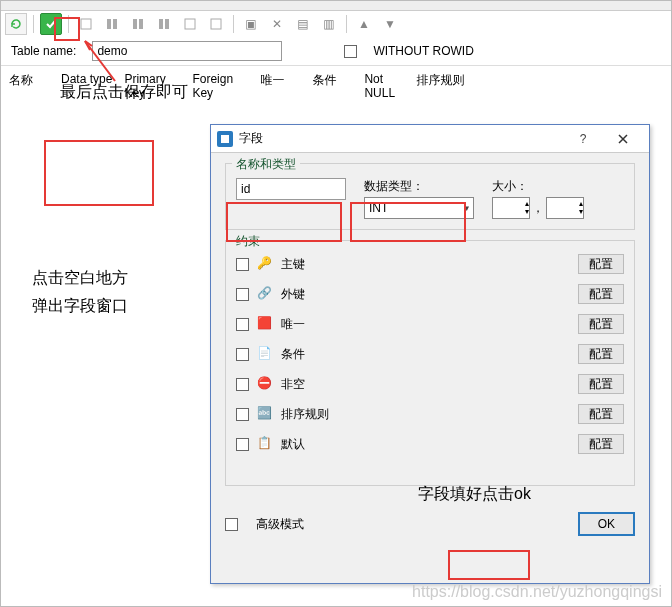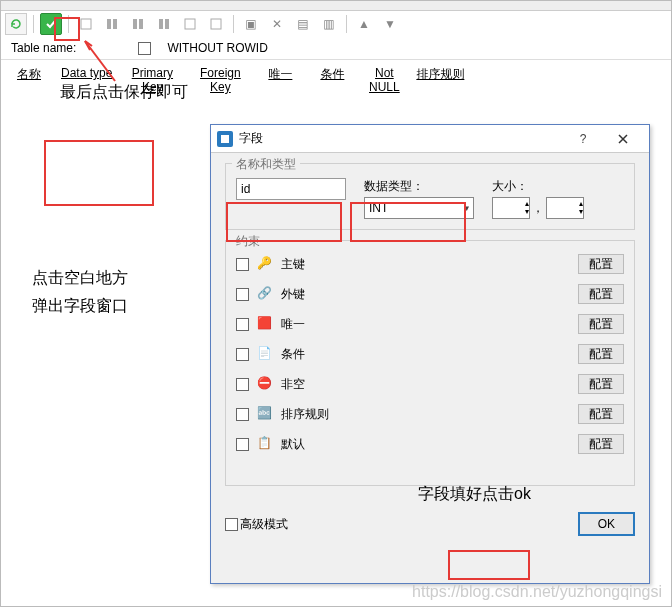--- a/index.html
+++ b/index.html
@@ -9,43 +9,43 @@
   .toolbar { display: flex; align-items: center; height: 26px; padding: 2px 4px; gap: 4px; }
   .tbtn { width: 22px; height: 22px; display: flex; align-items: center; justify-content: center; border: 1px solid transparent; color: #888; }
   .tbtn.framed { border: 1px solid #ccc; background: #f5f5f5; }
   .tbtn.green { background: #39b54a; border: 1px solid #2a8c37; color: #fff; border-radius: 2px; }
   .tbtn.green svg { stroke: #fff; }
   .tsep { width: 1px; height: 18px; background: #ccc; margin: 0 2px; }
   .row-tablename { display: flex; align-items: center; padding: 4px 10px; gap: 16px; }
   .txt-in { border: 1px solid #999; height: 20px; padding: 1px 4px; background: #fff; }
   .cb { width: 13px; height: 13px; border: 1px solid #666; display: inline-block; background: #fff; }
   .headercols { display: flex; padding: 6px 8px; gap: 12px; border-top: 1px solid #ddd; font-size: 12px; }
-  .headercols .col { min-width: 40px; text-align: center; text-decoration: underline; }
+  .headercols .col { min-width: 40px; text-align: left; }
   .redbox { position: absolute; border: 2px solid #e53935; }
   .redtext { position: absolute; color: #000000; font-size: 16px; }
   .arrow { position: absolute; }
 
   
   .dlg { position: absolute; left: 210px; top: 124px; width: 440px; height: 460px; border: 1px solid #5a7fbf; background: #f0f0f0; box-shadow: 2px 2px 4px rgba(0,0,0,.2); }
   .dlg-title { height: 28px; background: #fff; display: flex; align-items: center; padding: 0 6px; border-bottom: 1px solid #ccc; }
   .dlg-title .icon { width: 16px; height: 16px; background: #2a7abf; margin-right: 6px; border-radius: 2px; display:flex; align-items:center; justify-content:center; }
   .dlg-title .spacer { flex: 1; }
   .dlg-title .wbtn { width: 40px; height: 24px; display: flex; align-items: center; justify-content: center; color: #444; }
   .dlg-body { padding: 10px 14px; }
   .fieldset { border: 1px solid #cfcfcf; margin-bottom: 10px; padding: 8px 10px 10px; position: relative; }
-  .fieldset .legend { position: absolute; top: -8px; left: 6px; background: #f0f0f0; padding: 0 4px; color: #737373; }
+  .fieldset .legend { position: absolute; top: -8px; left: 6px; background: #f0f0f0; padding: 0 4px; color: #14532d; }
   .nm-row { display: flex; gap: 18px; margin-top: 6px; }
   .nm-col { display: flex; flex-direction: column; gap: 2px; }
   .sel { border: 1px solid #888; height: 22px; background: #fff; display: flex; align-items: center; padding: 0 4px; }
   .sel .arrowd { margin-left: auto; font-size: 9px; color: #444; }
   .spin { width: 38px; height: 22px; border: 1px solid #888; background: #fff; display: inline-flex; align-items: center; }
   .constraint-row { display: flex; align-items: center; height: 30px; gap: 8px; }
   .mini-icon { width: 16px; height: 16px; display: inline-block; }
   .cfg-btn { width: 46px; height: 20px; background: #e6e6e6; border: 1px solid #bbb; display: flex; align-items: center; justify-content: center; margin-left: auto; }
-  .btnbar { display: flex; align-items: center; gap: 2px; padding: 6px 14px; }
+  .btnbar { display: flex; align-items: center; gap: 18px; padding: 6px 14px; }
   .btn { height: 24px; padding: 0 18px; border: 1px solid #888; background: #e8e8e8; display: flex; align-items: center; justify-content: center; }
   .btn.ok { border: 2px solid #2a7abf; }
   .watermark { position:absolute; right:10px; bottom:6px; color:#ccc; font-size:16px; }
 </style>
 </head>
 <body>
 
 <div class="bgwin">
   <div class="topstrip"></div>
 
@@ -101,20 +101,21 @@
     <div class="tbtn">✕</div>
     <div class="tbtn">▤</div>
     <div class="tbtn">▥</div>
     <div class="tsep"></div>
     <div class="tbtn">▲</div>
     <div class="tbtn">▼</div>
   </div>
 
   <div class="row-tablename">
     <span>Table name:</span>
+    <input class="txt-in" style="width: 190px;" value="demo">
     <span style="width:30px"></span>
     <span class="cb"></span>
     <span>WITHOUT ROWID</span>
   </div>
 
   <div class="headercols">
     <div class="col">名称</div>
     <div class="col">Data type</div>
     <div class="col" style="width:56px">Primary Key</div>
     <div class="col" style="width:56px">Foreign Key</div>

